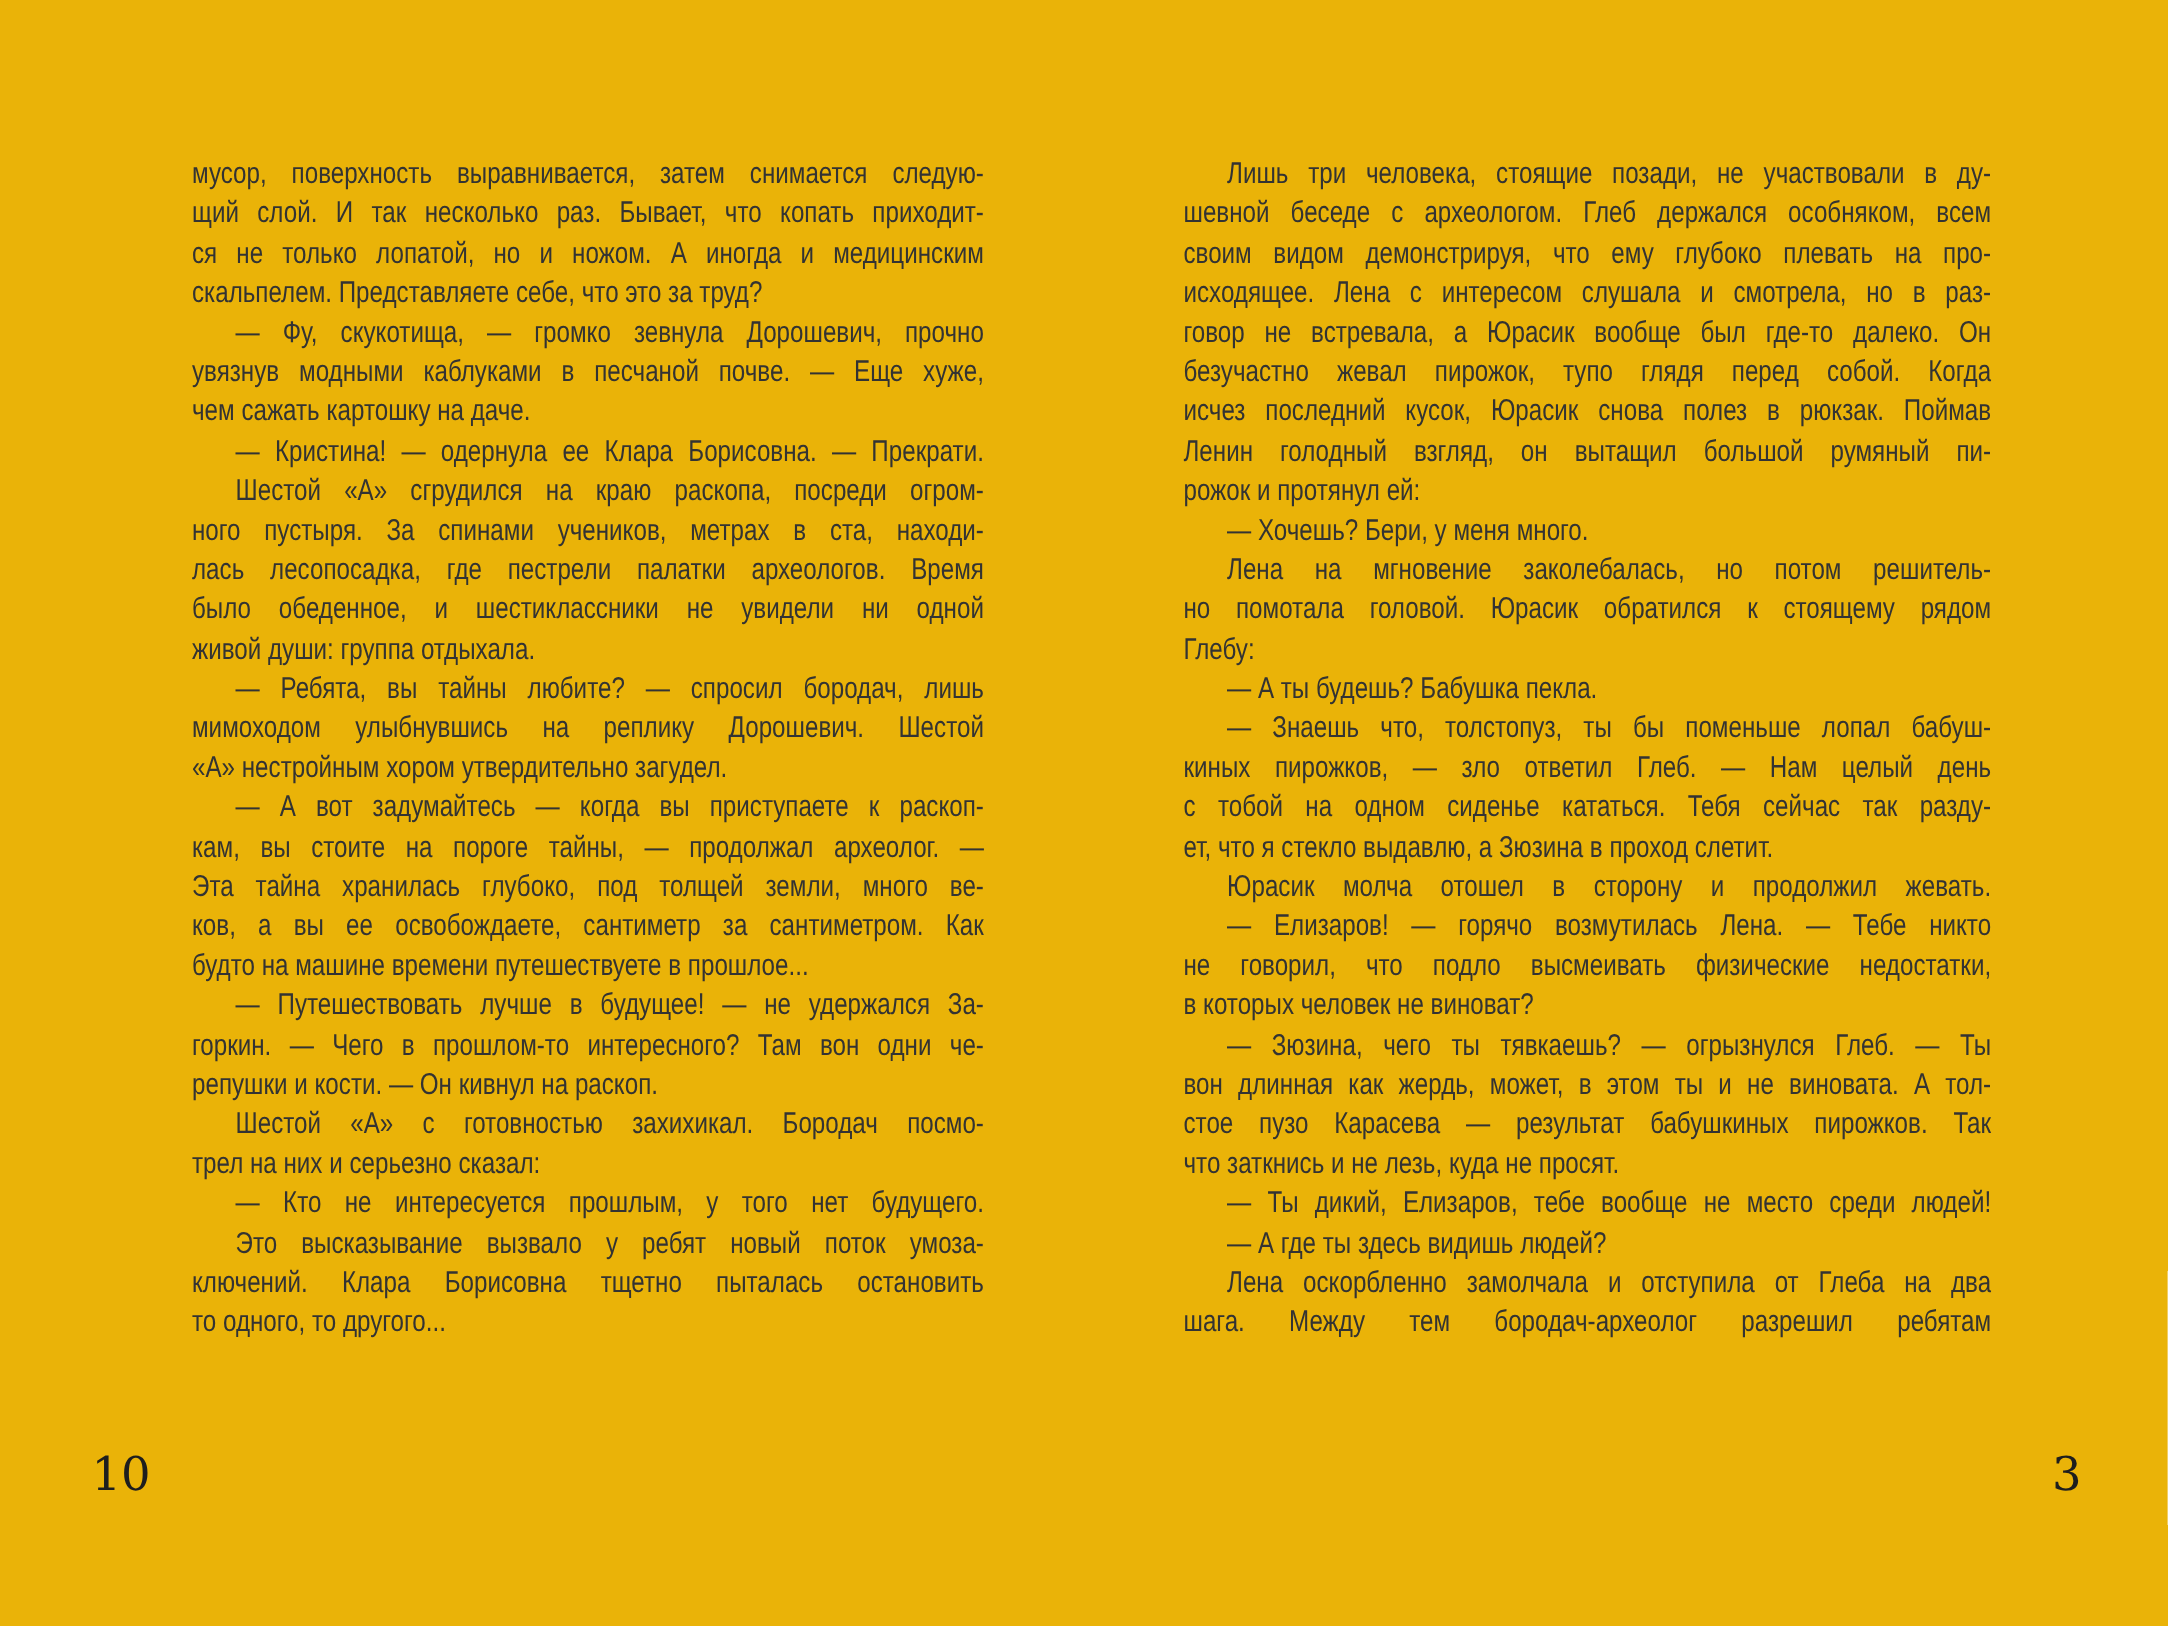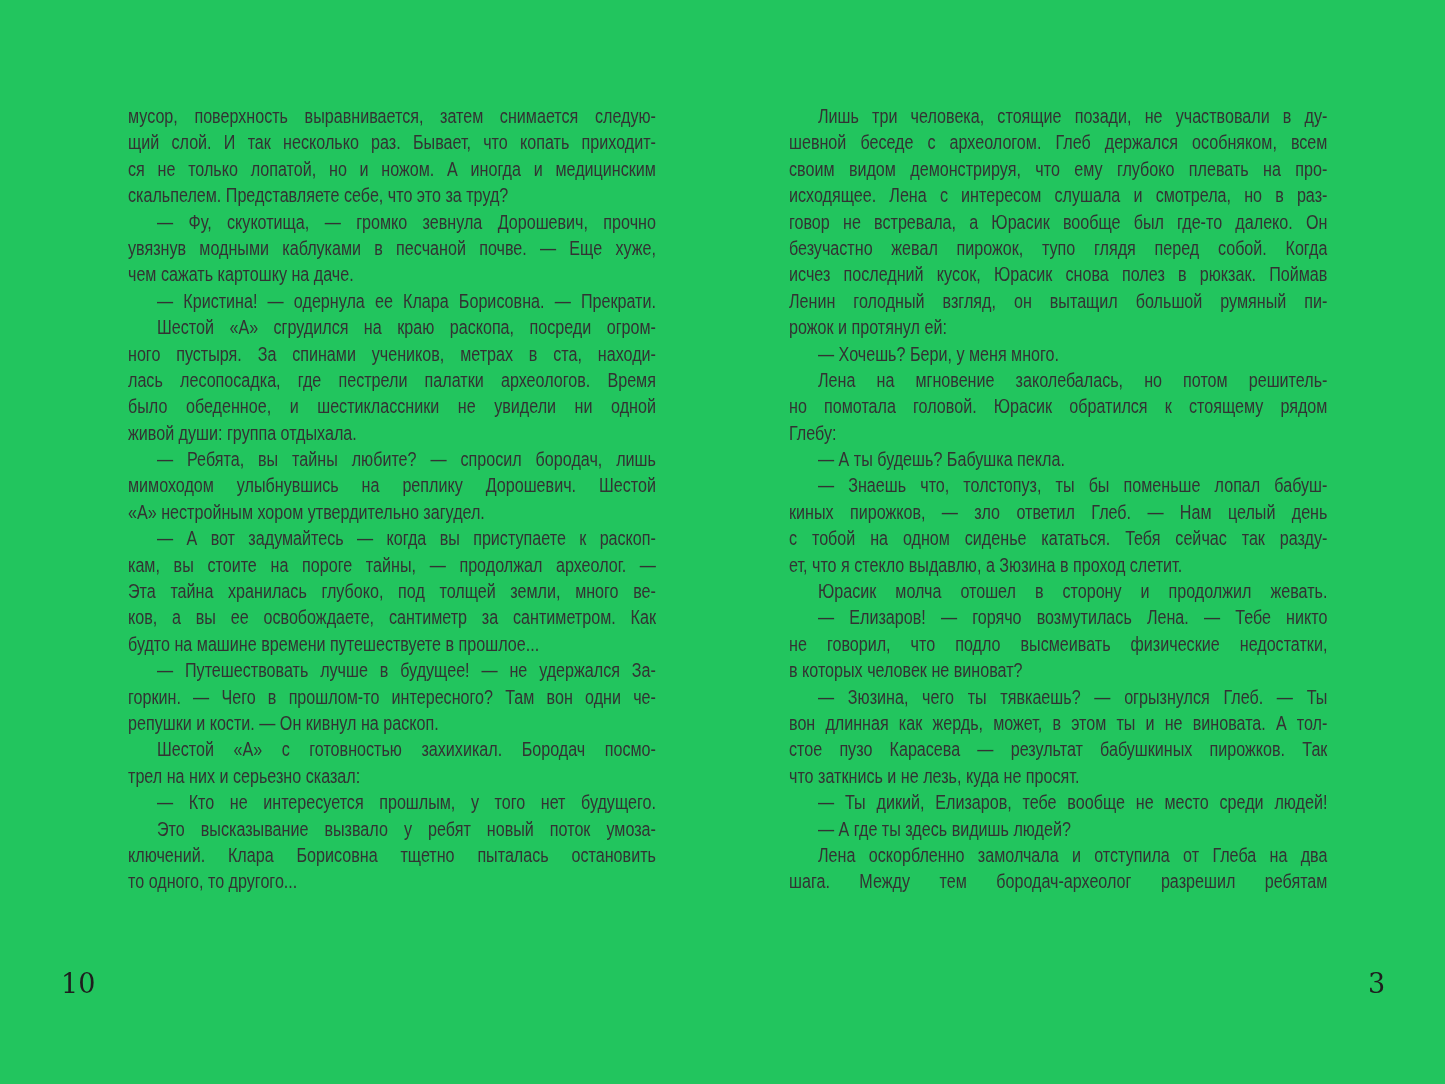--- a/index.html
+++ b/index.html
@@ -10,21 +10,21 @@
     width: 1445px;
     height: 1084px;
     background: #ffffff;
     position: relative;
     overflow: hidden;
     font-family: "Liberation Sans", sans-serif;
   }
   .spread {
     position: absolute;
     inset: 0;
-    background: #22c55e;
+    background: #eab308;
   }
   .column {
     position: absolute;
     top: 103px;
     font-size: 20px;
     line-height: 26.4px;
     color: #333333;
     transform: scaleX(0.806);
     transform-origin: left top;
   }
@@ -34,21 +34,21 @@
     text-align: justify;
     text-align-last: justify;
     max-height: 26.4px;
     overflow: hidden;
   }
   .line.final  { text-align-last: left; }
   .line.indent { padding-left: 36px; }
   .page-number {
     position: absolute;
     font-family: "DejaVu Serif", serif;
-    font-size: 27px;
+    font-size: 31px;
     line-height: 27px;
     color: #1e1e1e;
   }
   #pn-left  { left: 61px;   top: 970px; }
   #pn-right { left: 1368px; top: 970px; }
 </style>
 </head>
 <body>
 
 <div class="spread">

